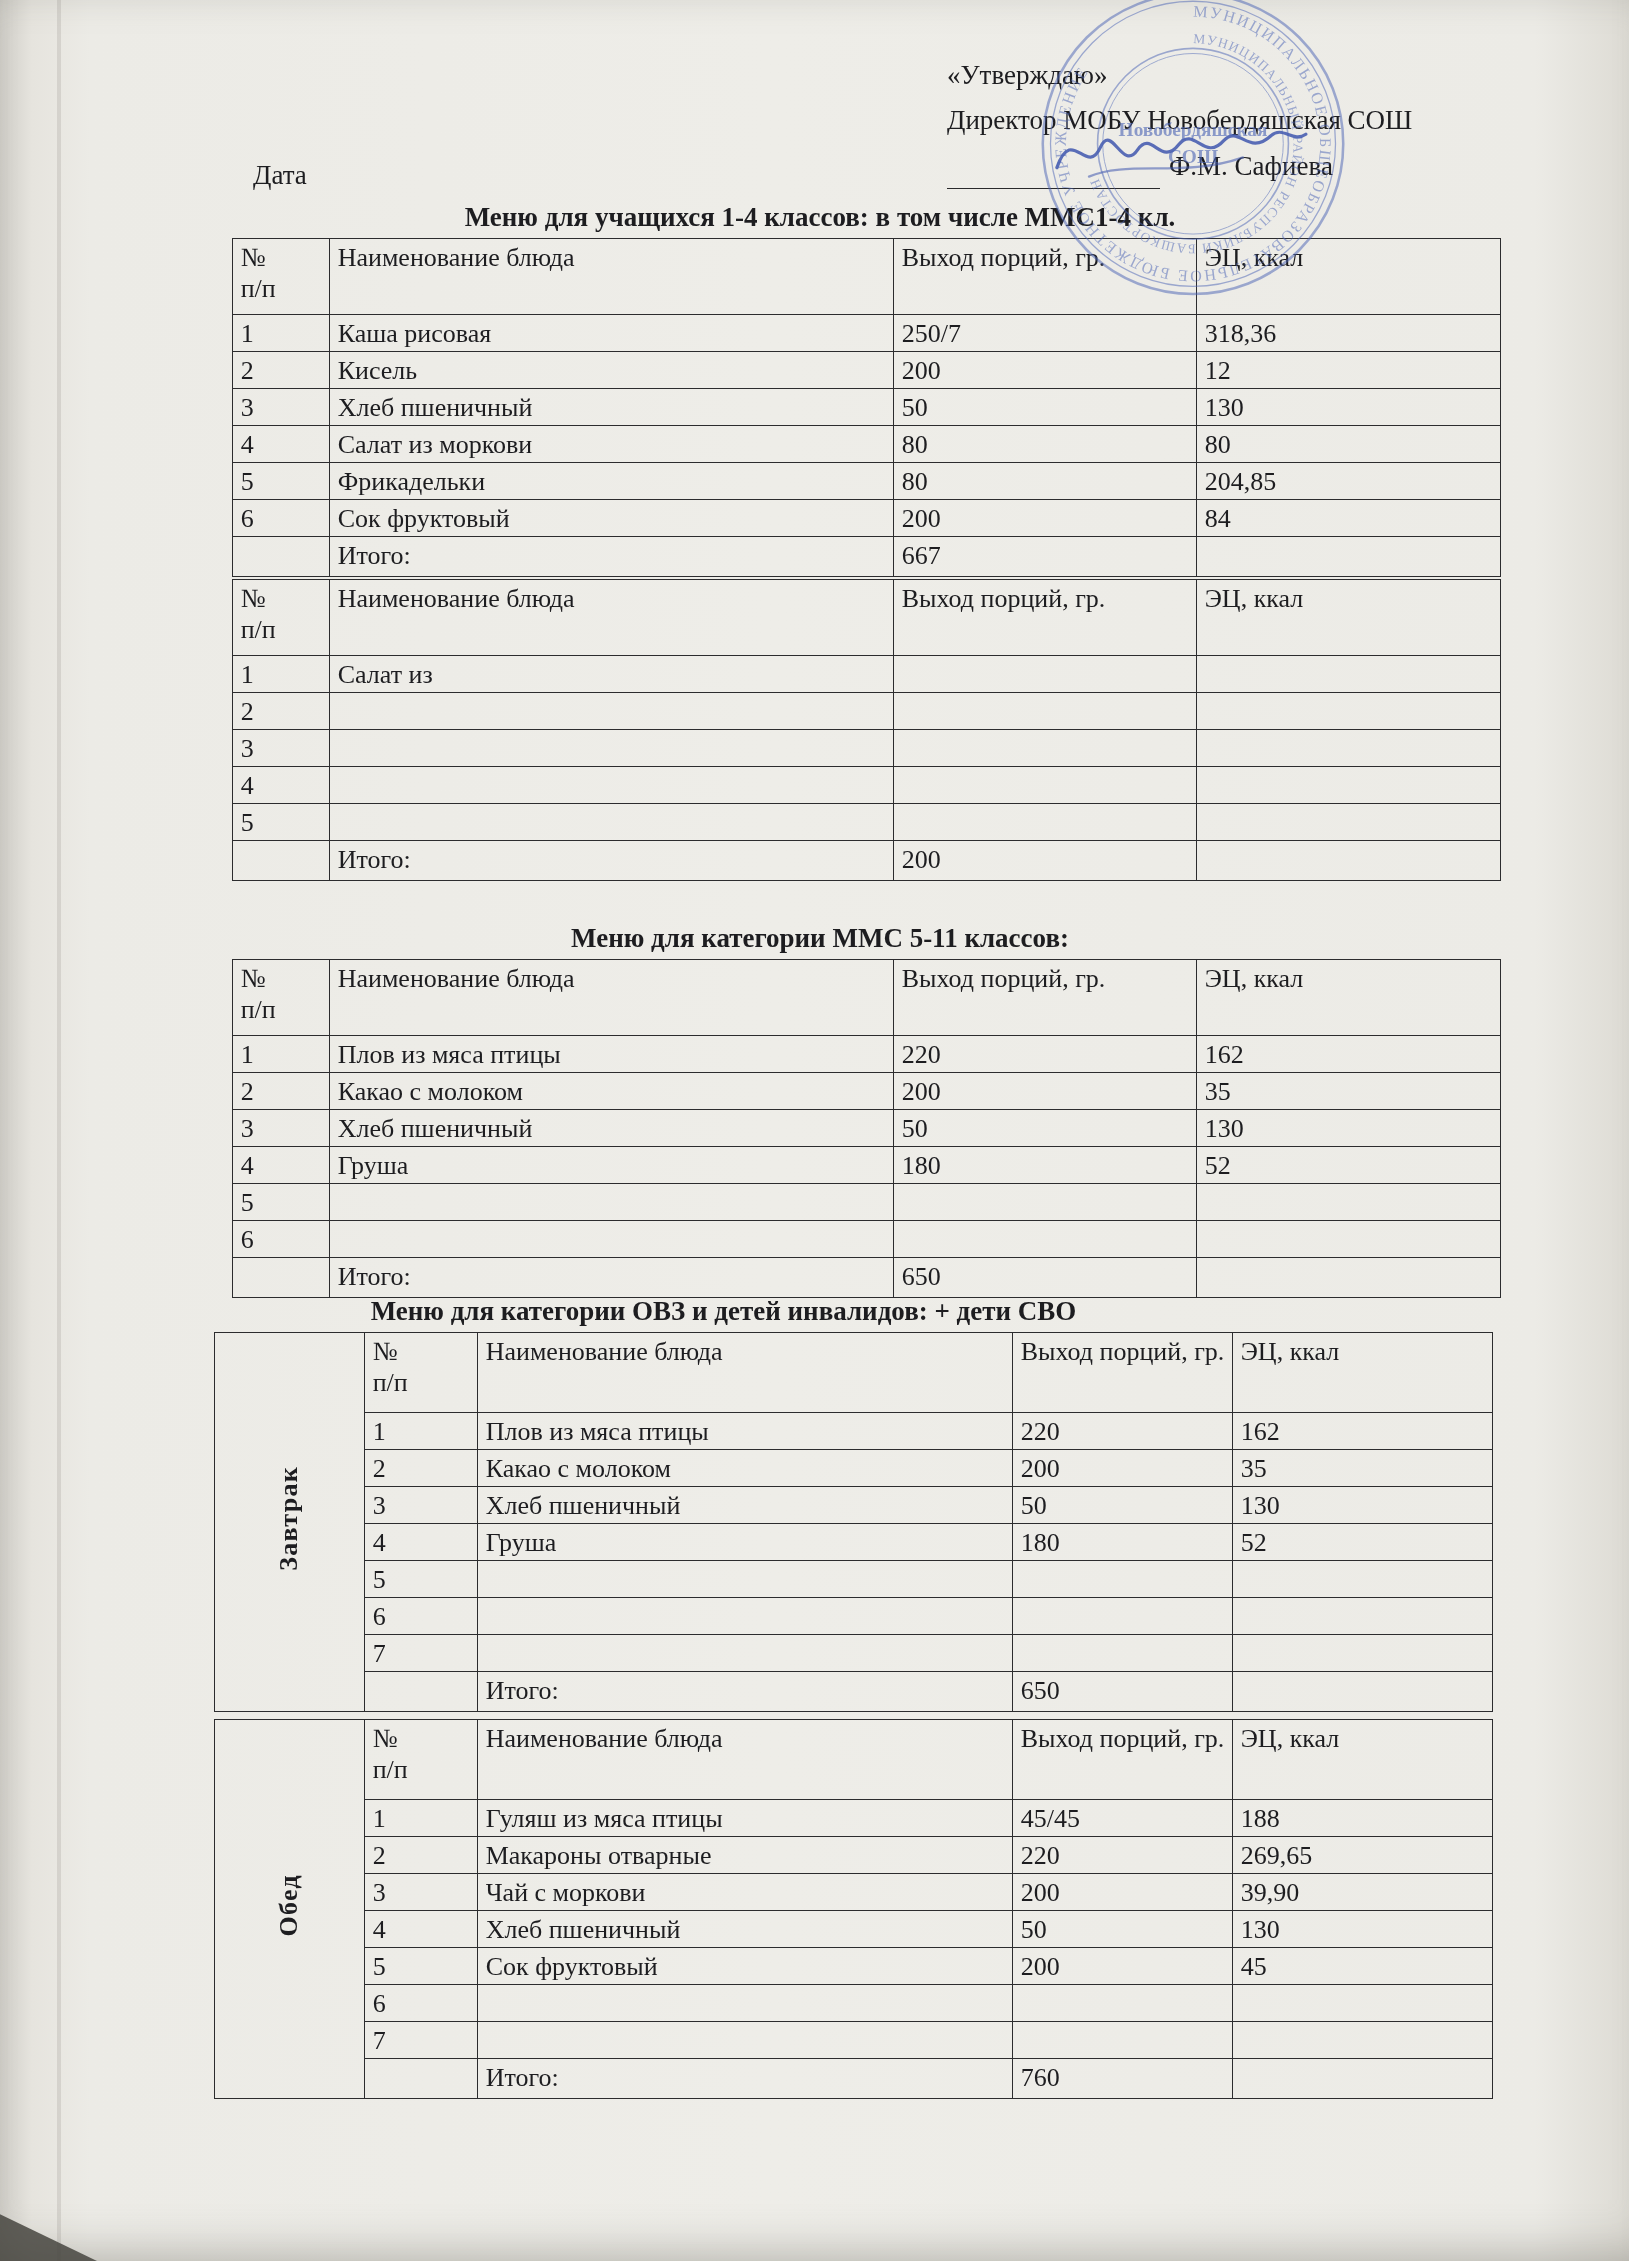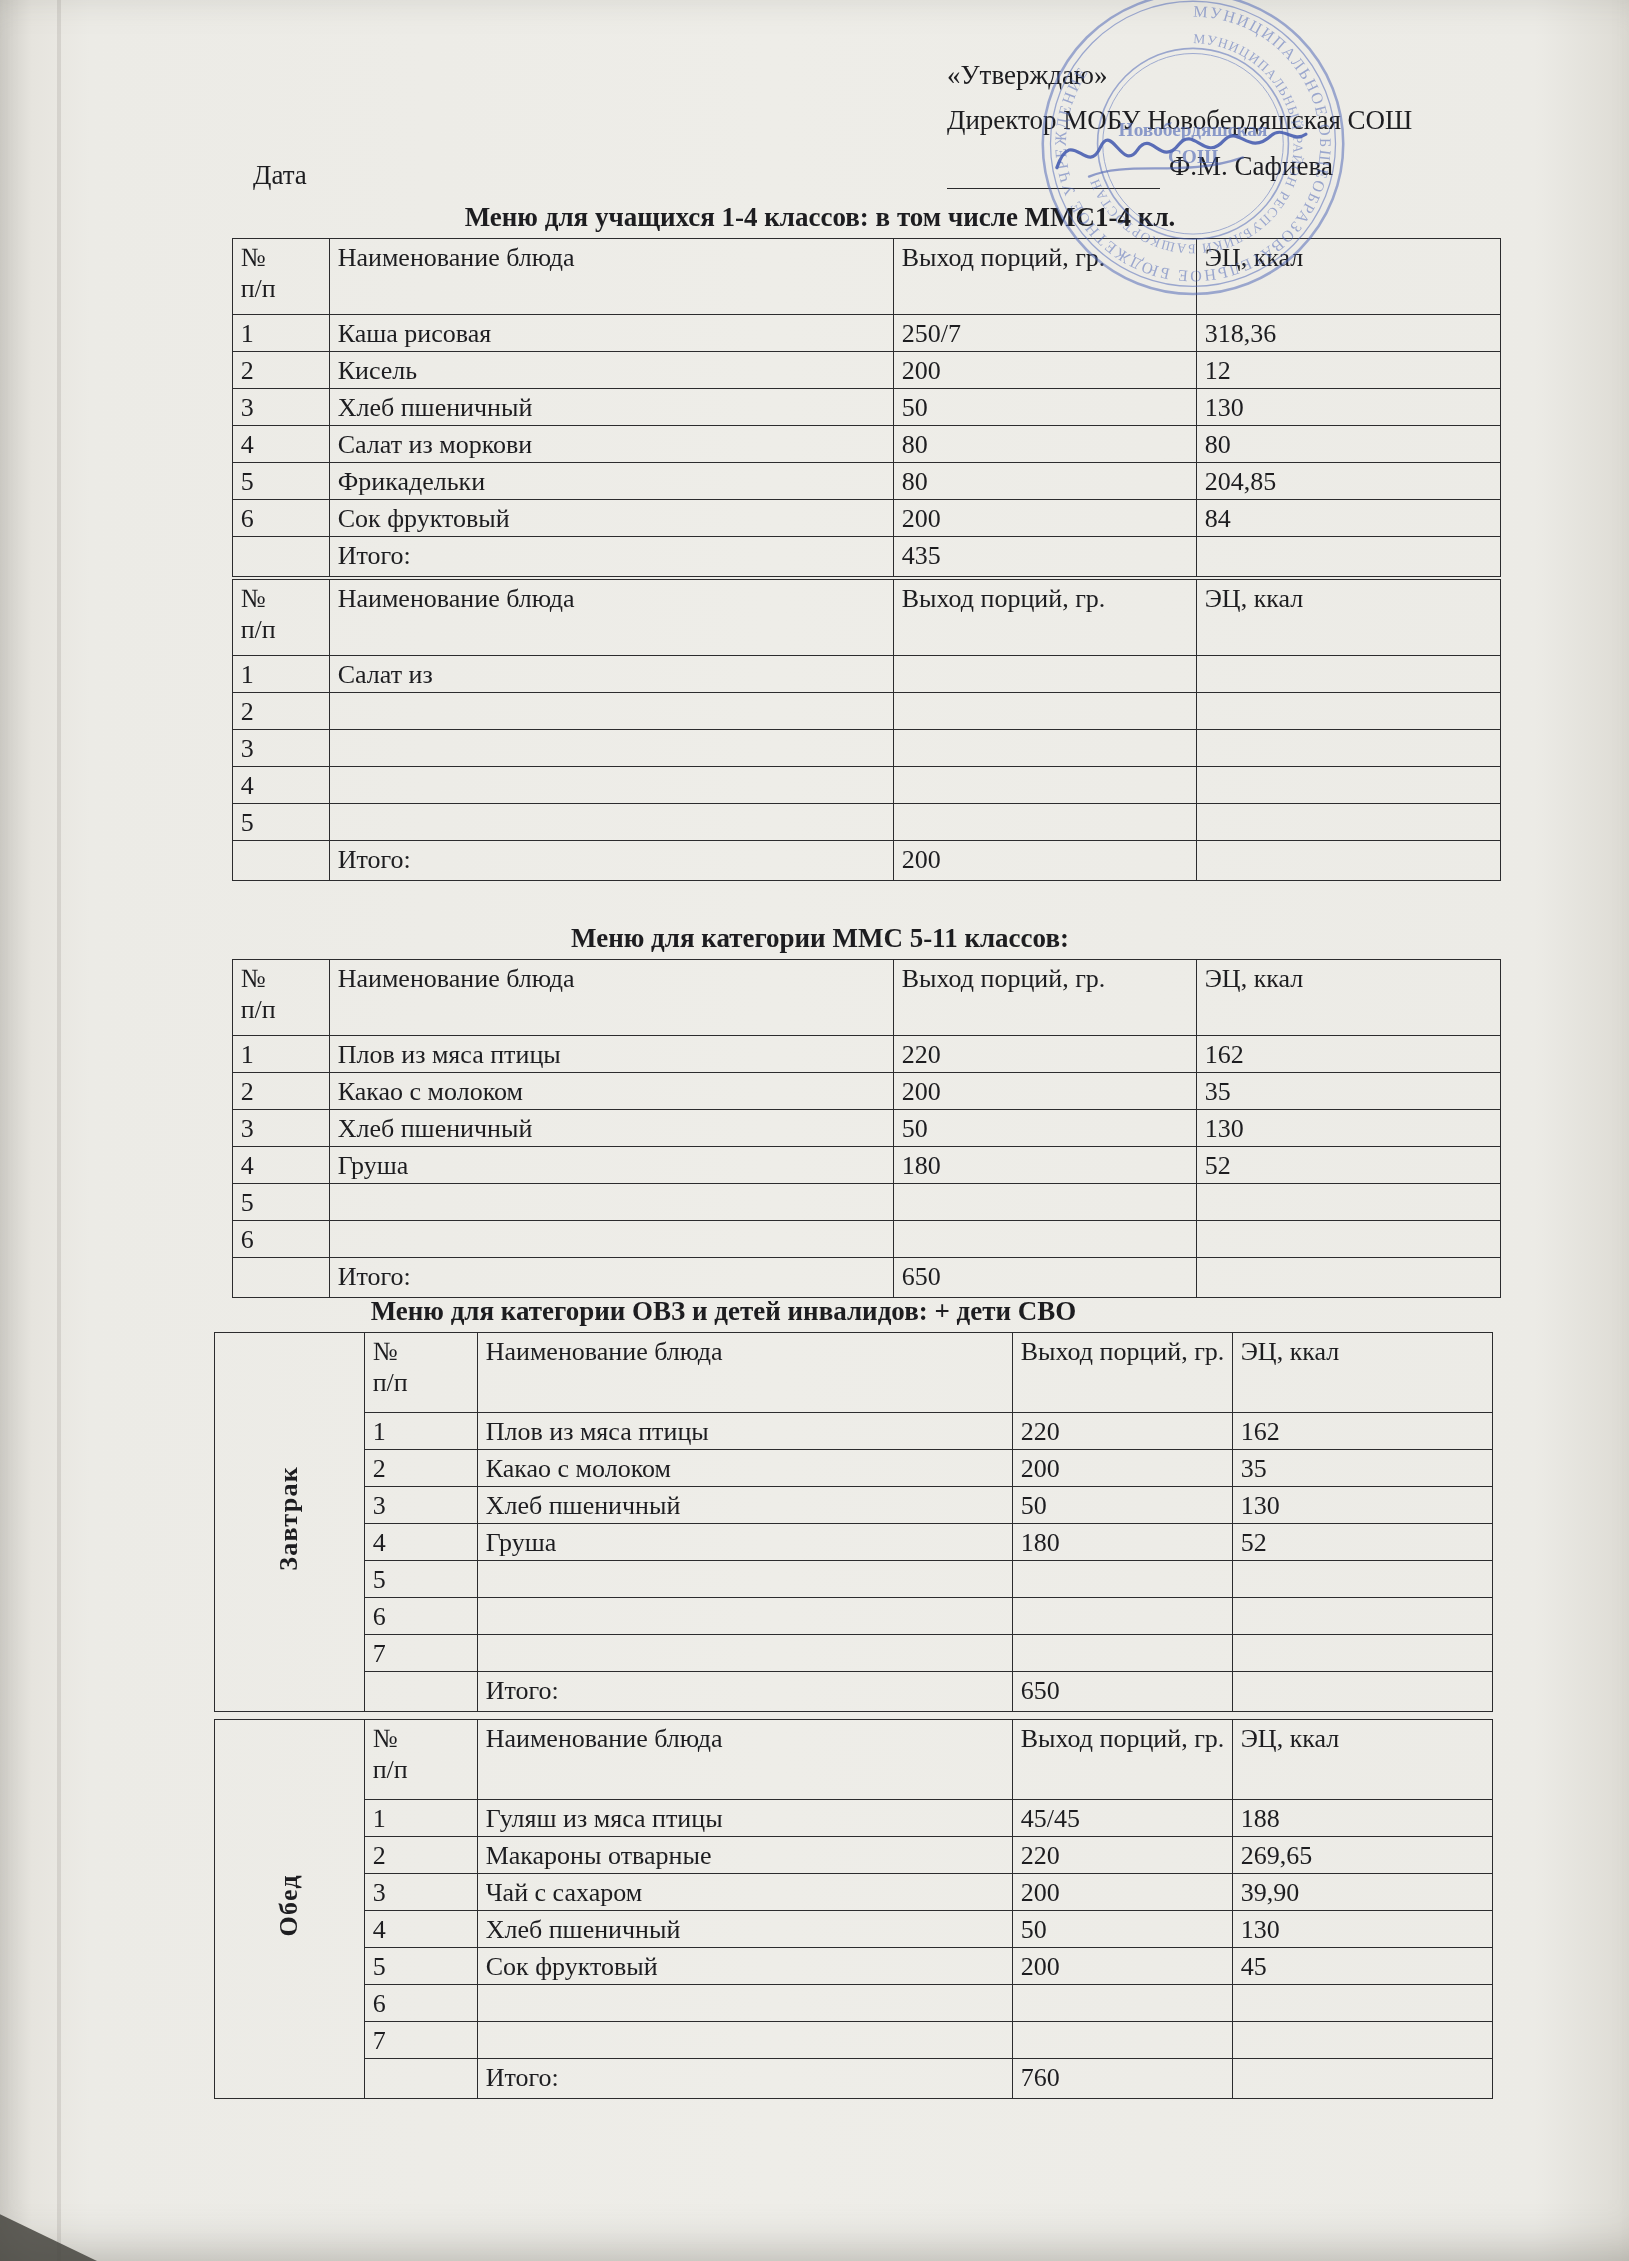--- a/index.html
+++ b/index.html
@@ -151,21 +151,21 @@
           </tr>
           <tr class="drow">
             <td class="col0">6</td>
             <td class="col1">Сок фруктовый</td>
             <td class="col2">200</td>
             <td class="col3">84</td>
           </tr>
           <tr class="trow">
             <td class="col0"></td>
             <td class="col1 bold">Итого:</td>
-            <td class="col2 bold">435</td>
+            <td class="col2 bold">667</td>
             <td class="col3"></td>
           </tr>
         </tbody>
       </table>
   </div>
 
   <div class="block b123" style="top:579px">
     <table class="menu">
         <colgroup>
           <col style="width:97px">
@@ -380,21 +380,21 @@
             <td class="col3">188</td>
           </tr>
           <tr class="drow">
             <td class="col0">2</td>
             <td class="col1">Макароны отварные</td>
             <td class="col2">220</td>
             <td class="col3">269,65</td>
           </tr>
           <tr class="drow">
             <td class="col0">3</td>
-            <td class="col1">Чай с сахаром</td>
+            <td class="col1">Чай с моркови</td>
             <td class="col2">200</td>
             <td class="col3">39,90</td>
           </tr>
           <tr class="drow">
             <td class="col0">4</td>
             <td class="col1">Хлеб пшеничный</td>
             <td class="col2">50</td>
             <td class="col3">130</td>
           </tr>
           <tr class="drow">

